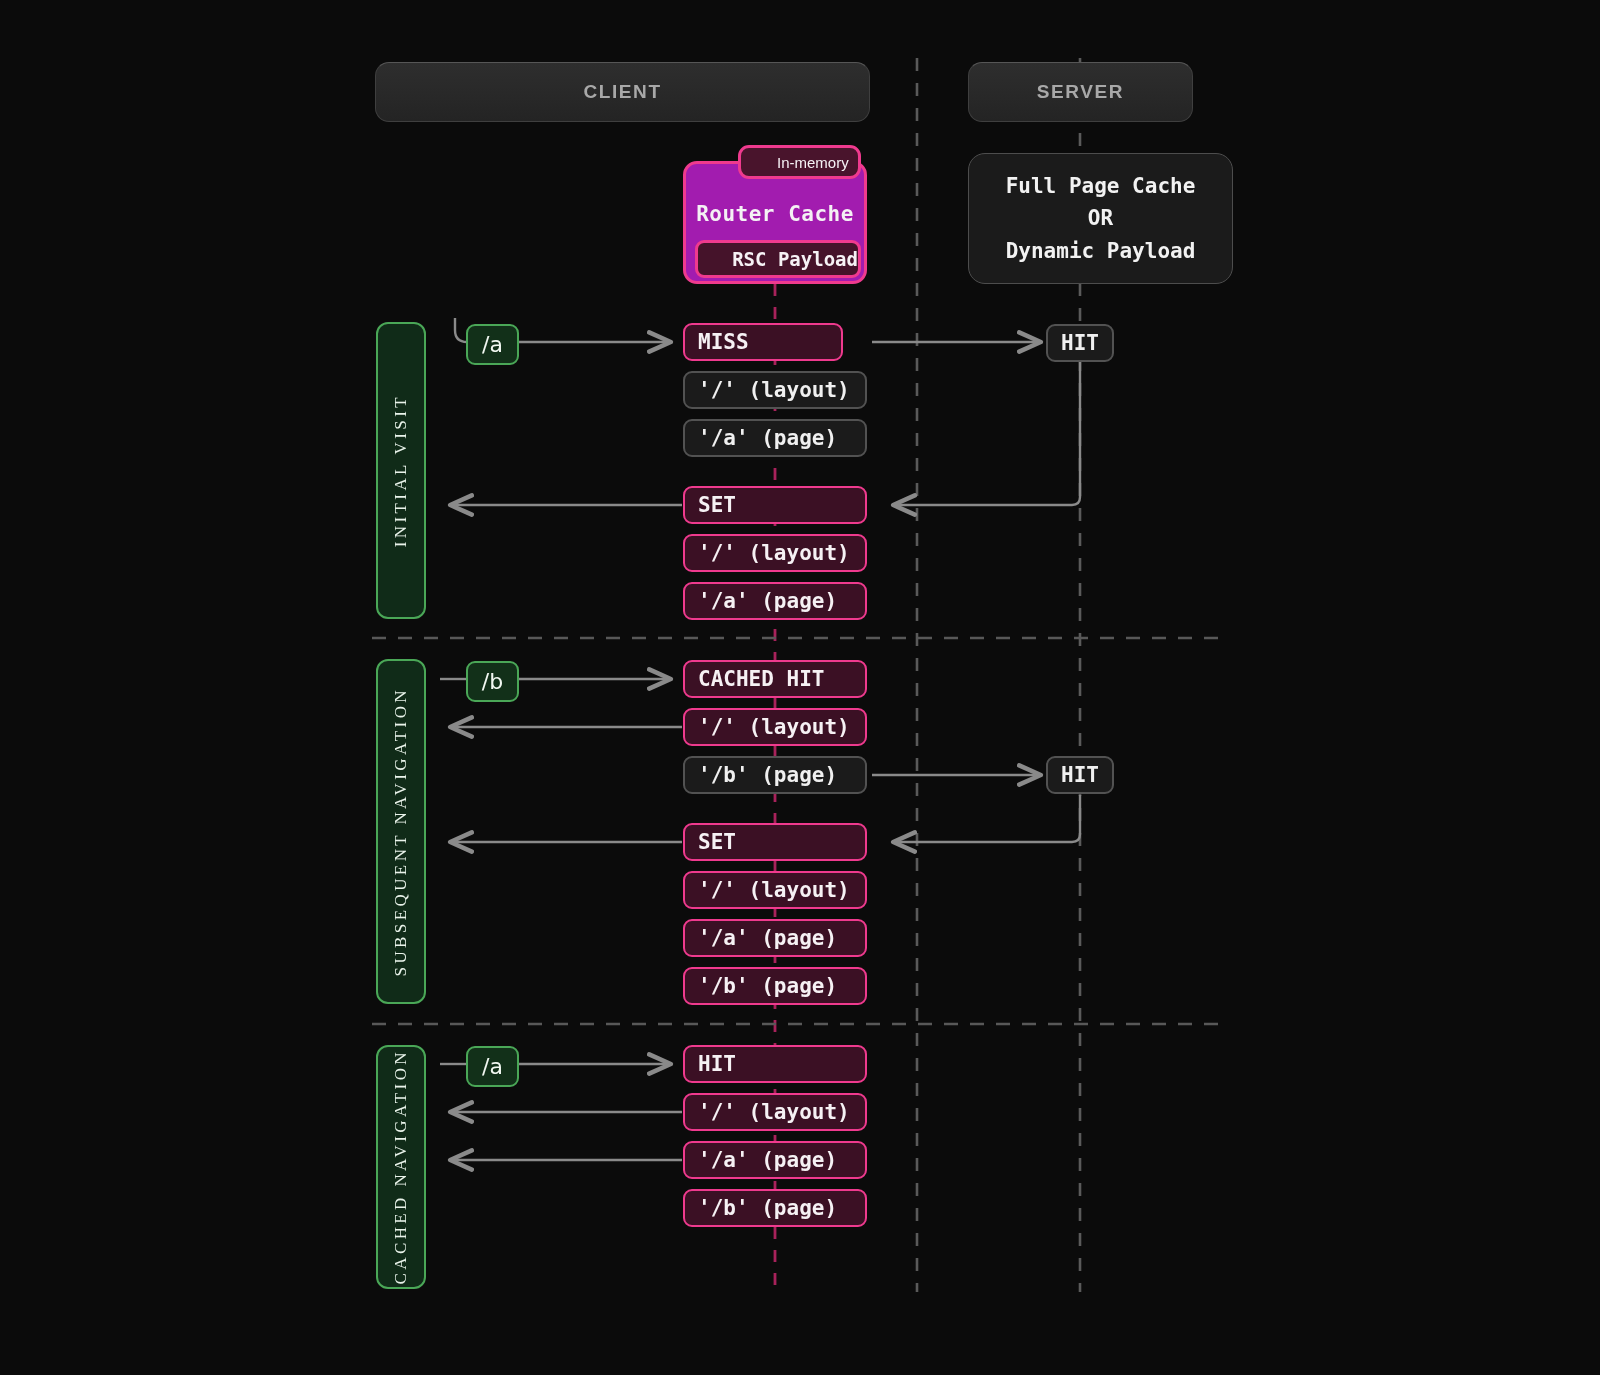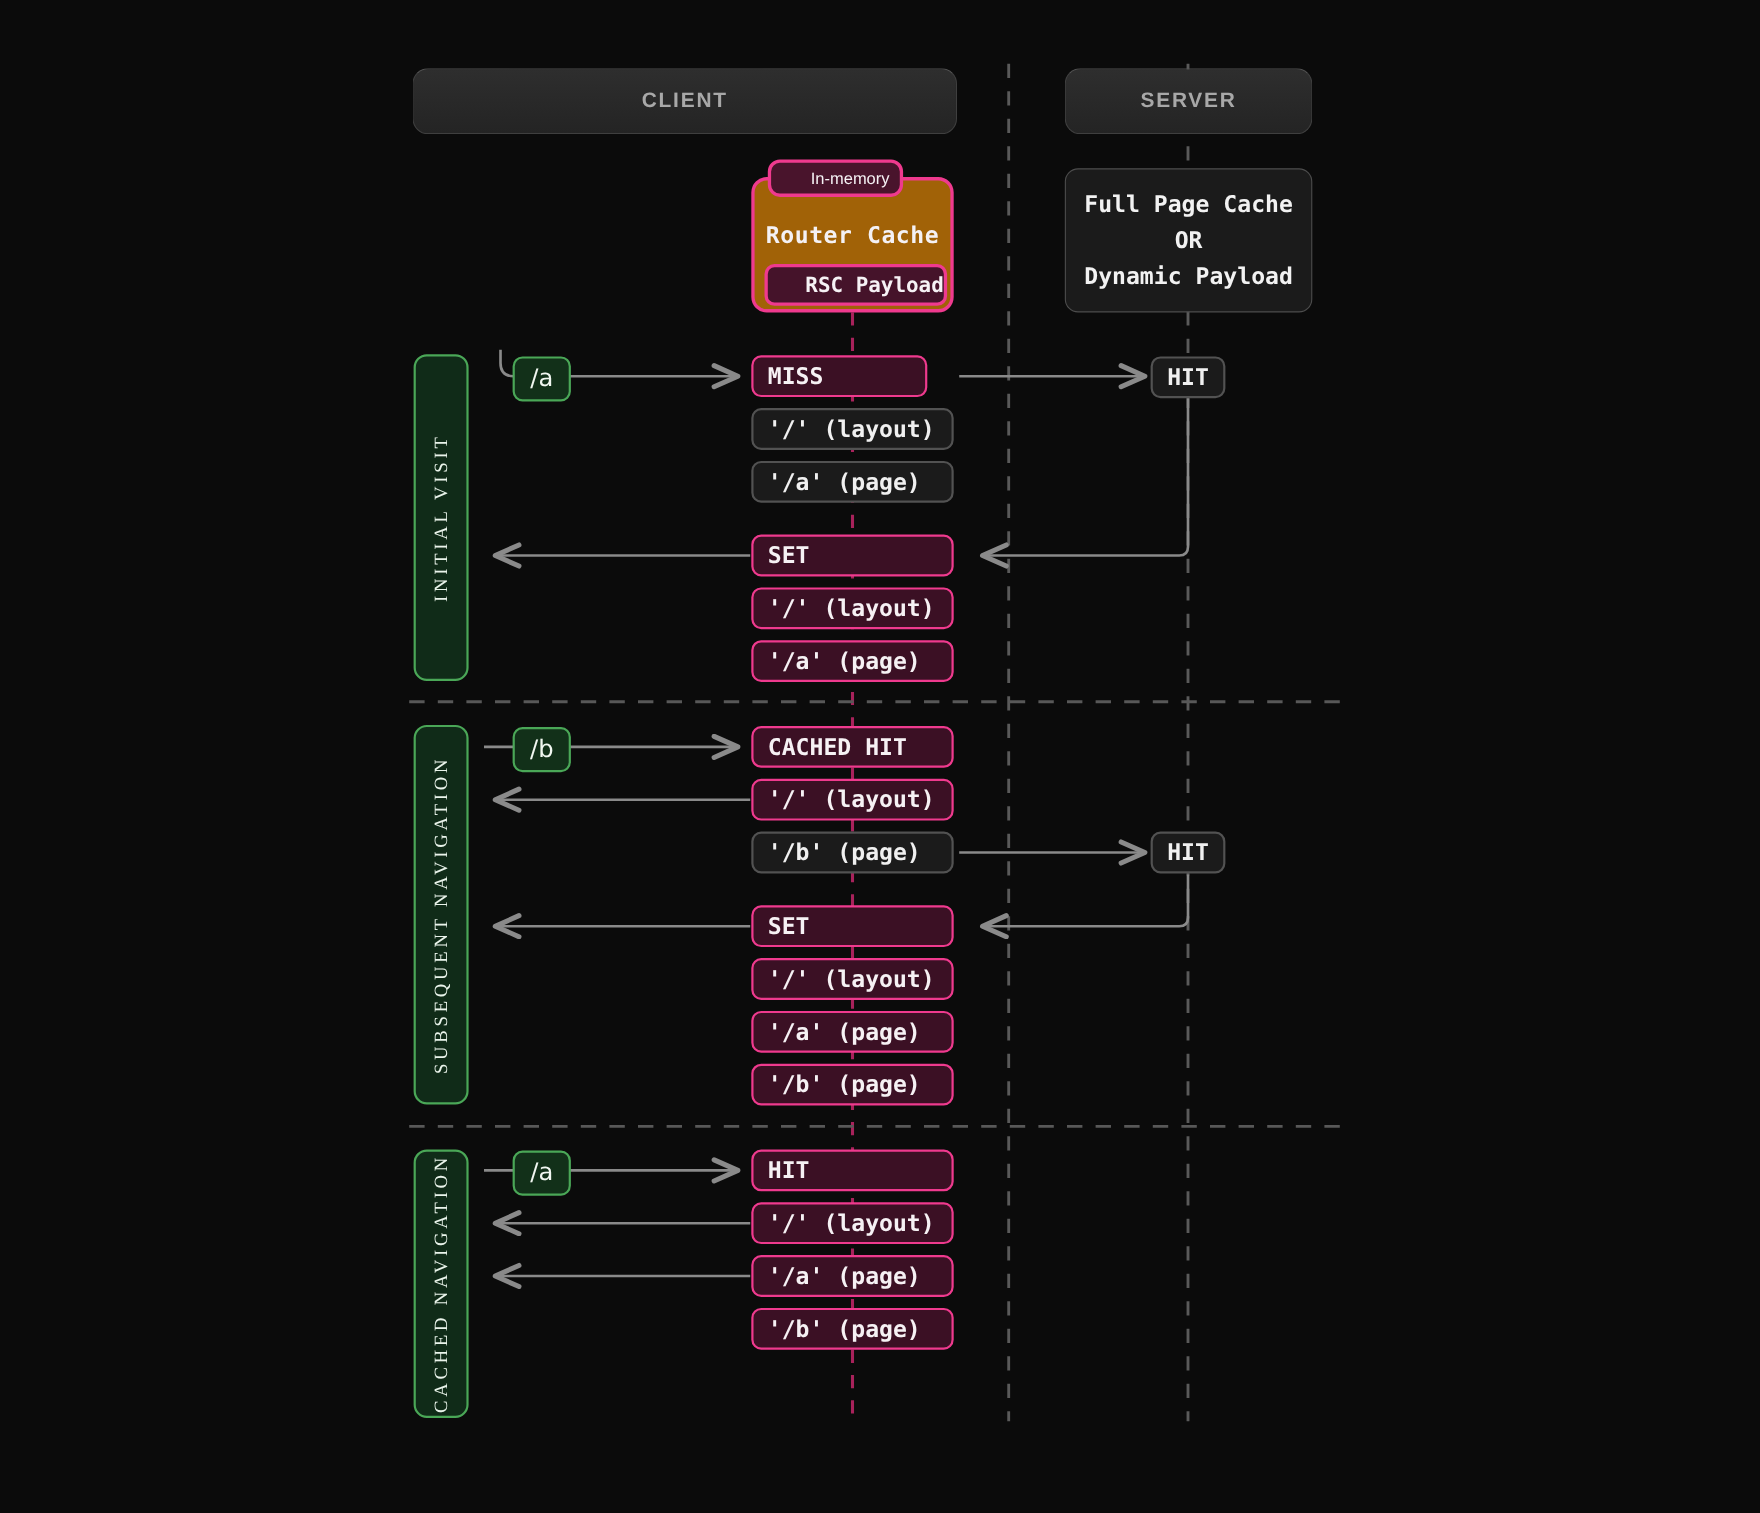--- a/index.html
+++ b/index.html
@@ -34,21 +34,21 @@
     background:#1b1b1b;
     border:1px solid #4d4d4d;
     flex-direction:column;justify-content:center;align-items:center;
     color:#f2f2f2;font-size:21px;line-height:1.55;
     font-family:"DejaVu Sans Mono", monospace;font-weight:bold;
   }
 
   
   .router-cache{
     border-radius:14px;
-    background:#a16207;
+    background:#a21caf;
     border:3px solid #ef3a8e;
     flex-direction:column;justify-content:center;align-items:center;
   }
   .router-cache .rc-title{
     color:#f4f1f4;font-size:21px;font-weight:bold;letter-spacing:.5px;
     font-family:"DejaVu Sans Mono", monospace;
   }
   .tag-inmemory{
     position:absolute;
     border-radius:11px;
@@ -166,30 +166,30 @@
     <line x1="682" y1="1160" x2="449" y2="1160" stroke="#8a8a8a" stroke-width="2.4" marker-end="url(#ah)"></line>
   </svg>
 
   <div class="node col-header" style="left:968px;top:62px;width:225px;height:60px;">
     <span class="txt">SERVER</span>
   </div>
   <div class="node col-header" style="left:375px;top:62px;width:495px;height:60px;">
     <span class="txt">CLIENT</span>
   </div>
 
-  <div class="node server-block" style="left:968px;top:153px;width:225px;height:131px;">
+  <div class="node server-block" style="left:968px;top:153px;width:265px;height:131px;border-radius:17px;">
     <span class="txt">Full Page Cache</span>
     <span class="txt">OR</span>
     <span class="txt">Dynamic Payload</span>
   </div>
 
   <div class="node router-cache" style="left:683px;top:161px;width:184px;height:123px;">
     <span class="txt rc-title" style="margin-top:-18px;">Router Cache</span>
   </div>
-  <div class="tag-inmemory" style="left:698px;top:145px;height:28px;padding-left:36px;">
+  <div class="tag-inmemory" style="left:738px;top:145px;height:28px;padding-left:36px;">
     <span class="txt">In-memory</span>
   </div>
   <div class="rsc-payload" style="left:695px;top:240px;width:160px;height:32px;justify-content:flex-end;">
     <span class="txt">RSC Payload</span>
   </div>
 
   <div class="phase" style="left:376px;top:322px;width:46px;height:293px;">
     <span class="plabel">INITIAL VISIT</span>
   </div>
   <div class="route-badge" style="left:466px;top:324px;width:49px;height:37px;">

